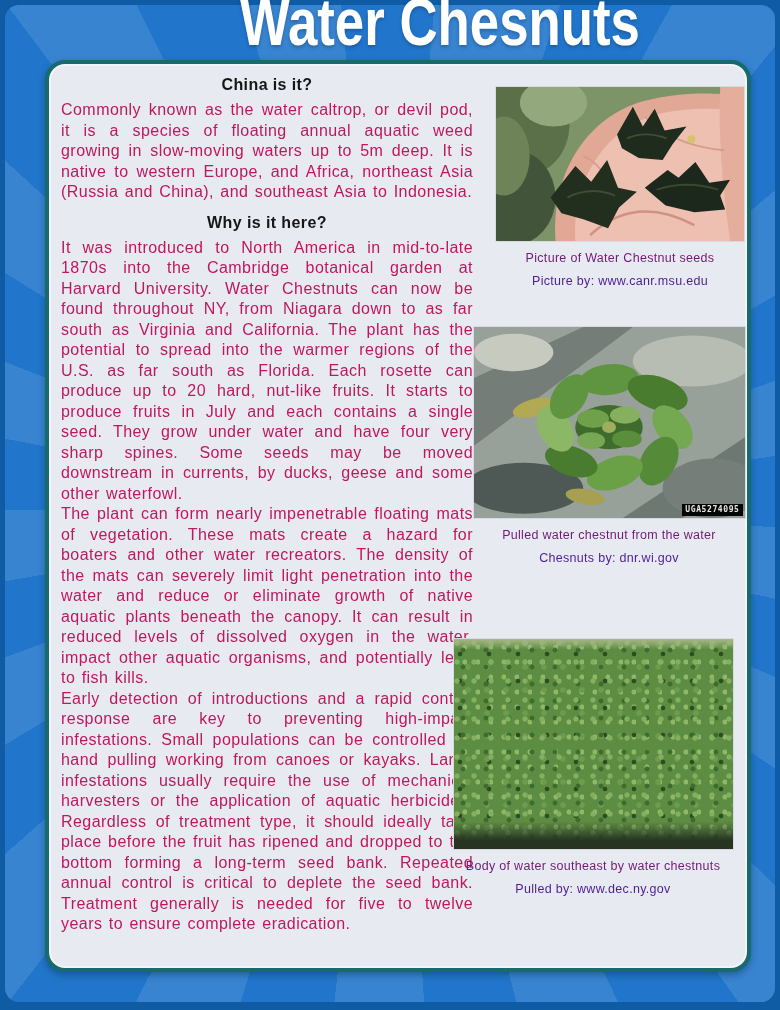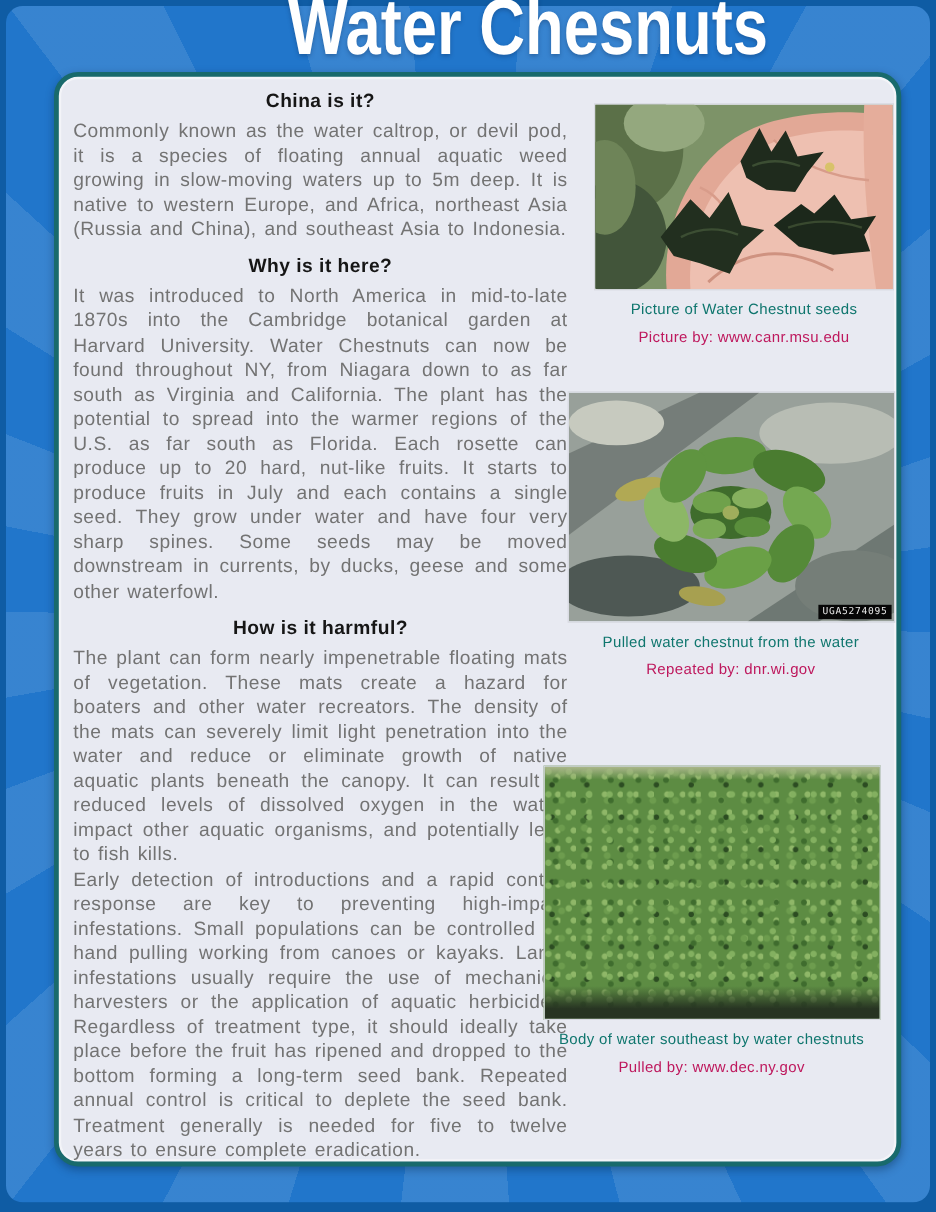--- a/index.html
+++ b/index.html
@@ -16,66 +16,65 @@
   .panel{position:absolute;left:45px;top:60px;width:706px;height:912px;box-sizing:border-box;
     background:#e8eaf2;border:4px solid #196a6c;border-radius:20px;
     box-shadow:0 3px 7px rgba(0,25,55,0.35), inset 0 0 0 2px #f3f4f8;}
   .panel-content{position:absolute;left:0;top:0;right:0;bottom:0;overflow:hidden;border-radius:15px;}
 
   .text-col{position:absolute;left:12px;top:4px;width:412px;}
   .sec-heading{font-size:16px;font-weight:bold;color:#161616;text-align:center;
     margin:11px 0 6px 0;letter-spacing:0.4px;}
   .sec-heading.first{margin-top:8px;}
   .sec-heading.overlap{margin-top:-20px;}
-  .sec-body{font-size:16px;line-height:20.5px;color:#737373;text-align:justify;
+  .sec-body{font-size:16px;line-height:20.5px;color:#be185d;text-align:justify;
     letter-spacing:0.45px;word-spacing:1.5px;margin:0;hyphens:auto;-webkit-hyphens:auto;}
 
   .fig{position:absolute;text-align:center;}
   .fig1{left:420px;top:22px;width:302px;}
   .fig2{left:409px;top:262px;width:302px;}
   .fig3{left:393px;top:574px;width:302px;}
   .photo{position:relative;margin:0 auto;overflow:hidden;border:1px solid #d8dae2;box-sizing:border-box;}
   .photo1{width:250px;height:156px;}
-  .photo2{width:273px;height:193px;}
+  .photo2{width:273px;height:193px;font-weight:bold;}
   .photo3{width:281px;height:212px;
     background-color:#5d8c43;
     background-image:
       linear-gradient(180deg,#aab68a 0,rgba(170,182,138,0) 5%),
       linear-gradient(0deg,#273422 0,#273422 4%,rgba(39,52,34,0) 13%),
       radial-gradient(circle at 3px 4px,  #83b060 2.2px, transparent 3.1px),
       radial-gradient(circle at 9px 11px, #3f6c2e 2.0px, transparent 2.9px),
       radial-gradient(circle at 14px 5px, #6d9c4e 2.4px, transparent 3.3px),
       radial-gradient(circle at 6px 15px, #2c4c22 1.9px, transparent 2.7px),
       radial-gradient(circle at 11px 8px, #8fb768 2.1px, transparent 3.0px);
     background-size:100% 100%,100% 100%,17px 19px,23px 17px,19px 23px,29px 27px,13px 15px;}
   .photo svg{display:block;width:100%;height:100%;}
   .watermark{position:absolute;right:2px;bottom:2px;background:#060606;color:#e7e7e7;
     font-size:8px;line-height:10px;padding:1px 3px;letter-spacing:0.6px;font-family:"DejaVu Sans Mono",monospace;}
-  .fig-caption{font-size:12.5px;color:#0f766e;margin-top:9px;letter-spacing:0.3px;}
-  .fig-credit{font-size:12.5px;color:#be185d;margin-top:9px;letter-spacing:0.3px;}
+  .fig-caption{font-size:12.5px;color:#701a75;margin-top:9px;letter-spacing:0.3px;}
+  .fig-credit{font-size:12.5px;color:#4c1d95;margin-top:9px;letter-spacing:0.3px;}
 </style>
 </head>
 <body>
 
 <div class="poster">
   <div class="bg-rays"></div>
 
   <div class="page-title">Water Chesnuts</div>
 
   <div class="panel">
     <div class="panel-content">
 
       <div class="text-col">
         <div class="sec-heading first">China is it?</div>
         <p class="sec-body">Commonly known as the water caltrop, or devil pod, it is a species of floating annual aquatic weed growing in slow-moving waters up to 5m deep.  It is native to western Europe, and Africa, northeast Asia (Russia and China), and southeast Asia to Indonesia.</p>
 
         <div class="sec-heading">Why is it here?</div>
         <p class="sec-body">It was introduced to North America in mid-to-late 1870s into the Cambridge botanical garden at Harvard University.  Water Chestnuts can now be found throughout NY, from Niagara down to as far south as Virginia and California.  The plant has the potential to spread into the warmer regions of the U.S. as far south as Florida.  Each rosette can produce up to 20 hard, nut-like fruits.  It starts to produce fruits in July and each contains a single seed.  They grow under water and have four very sharp spines.  Some seeds may be moved downstream in currents, by ducks, geese and some other waterfowl.</p>
 
-        <div class="sec-heading">How is it harmful?</div>
         <p class="sec-body">The plant can form nearly impenetrable floating mats of vegetation.  These mats create a hazard for boaters and other water recreators.  The density of the mats can severely limit light penetration into the water and reduce or eliminate growth of native aquatic plants beneath the canopy.  It can result in reduced levels of dissolved oxygen in the water, impact other aquatic organisms, and potentially lead to fish kills.</p>
 
         <p class="sec-body">Early detection of introductions and a rapid control response are key to preventing high-impact infestations.  Small populations can be controlled by hand pulling working from canoes or kayaks.  Large infestations usually require the use of mechanical harvesters or the application of aquatic herbicides.  Regardless of treatment type, it should ideally take place before the fruit has ripened and dropped to the bottom forming a long-term seed bank.  Repeated annual control is critical to deplete the seed bank.  Treatment generally is needed for five to twelve years to ensure complete eradication.</p>
       </div>
 
       <figure class="fig fig1" style="margin:0;">
         <div class="photo photo1">
           <svg viewBox="0 0 250 156" preserveAspectRatio="none">
             <rect width="250" height="156" fill="#7d9368"></rect>
             <ellipse cx="28" cy="38" rx="46" ry="52" fill="#5b7048"></ellipse>
@@ -126,21 +125,21 @@
               <ellipse cx="120" cy="108" rx="16" ry="11" fill="#6fa14b"></ellipse>
               <ellipse cx="152" cy="104" rx="15" ry="10" fill="#86b05e"></ellipse>
               <ellipse cx="154" cy="132" rx="15" ry="10" fill="#5a8e3c"></ellipse>
               <ellipse cx="118" cy="134" rx="14" ry="10" fill="#79a854"></ellipse>
               <circle cx="136" cy="118" r="7" fill="#9fae5c"></circle>
             </g>
           </svg>
           <div class="watermark">UGA5274095</div>
         </div>
         <figcaption class="fig-caption">Pulled water chestnut from the water</figcaption>
-        <div class="fig-credit">Repeated by: dnr.wi.gov</div>
+        <div class="fig-credit">Chesnuts by: dnr.wi.gov</div>
       </figure>
 
       <figure class="fig fig3" style="margin:0;">
         <div class="photo photo3"></div>
         <figcaption class="fig-caption">Body of water southeast by water chestnuts</figcaption>
         <div class="fig-credit">Pulled by: www.dec.ny.gov</div>
       </figure>
 
     </div>
   </div>

